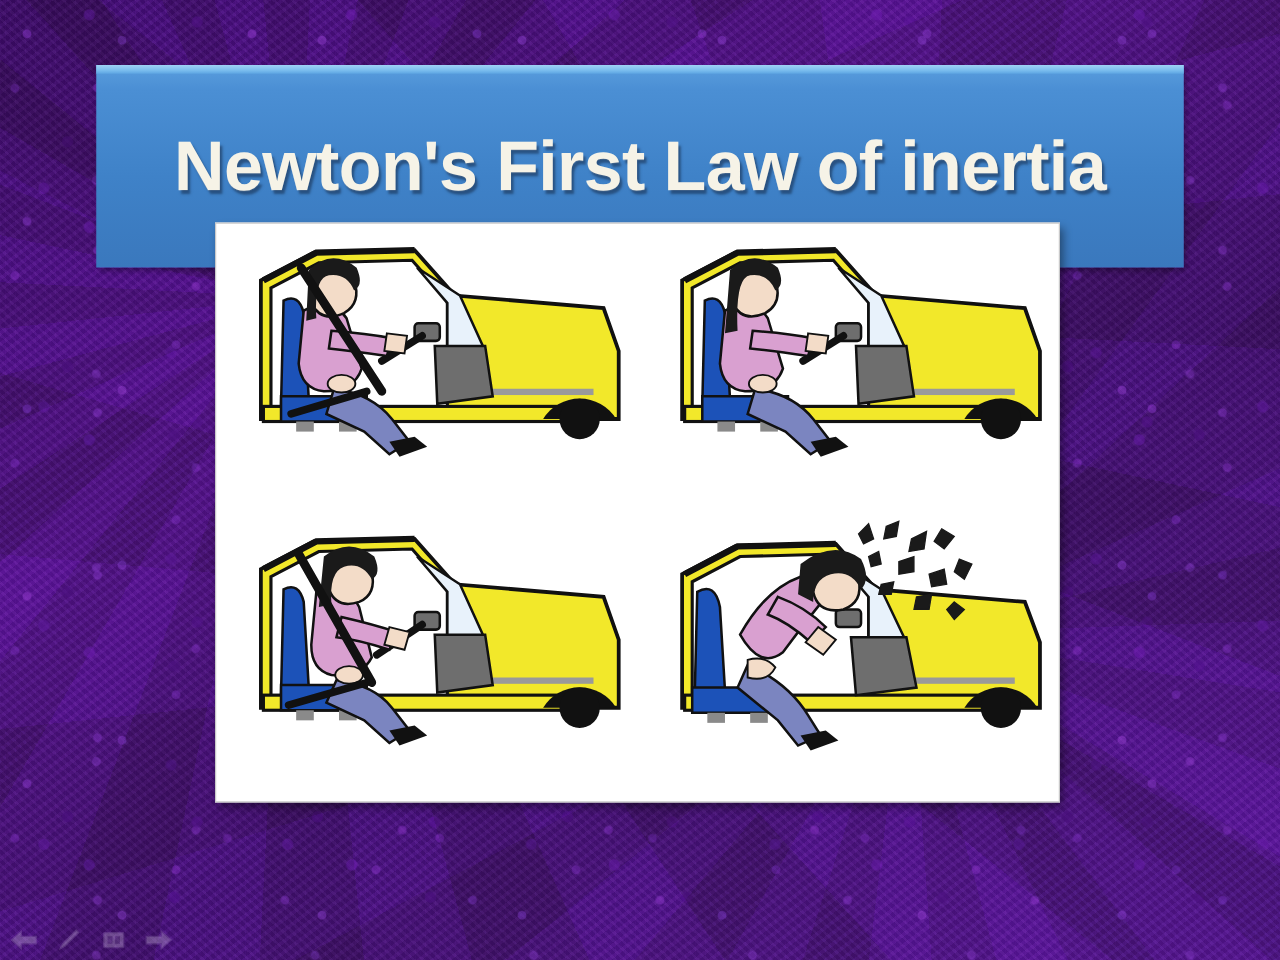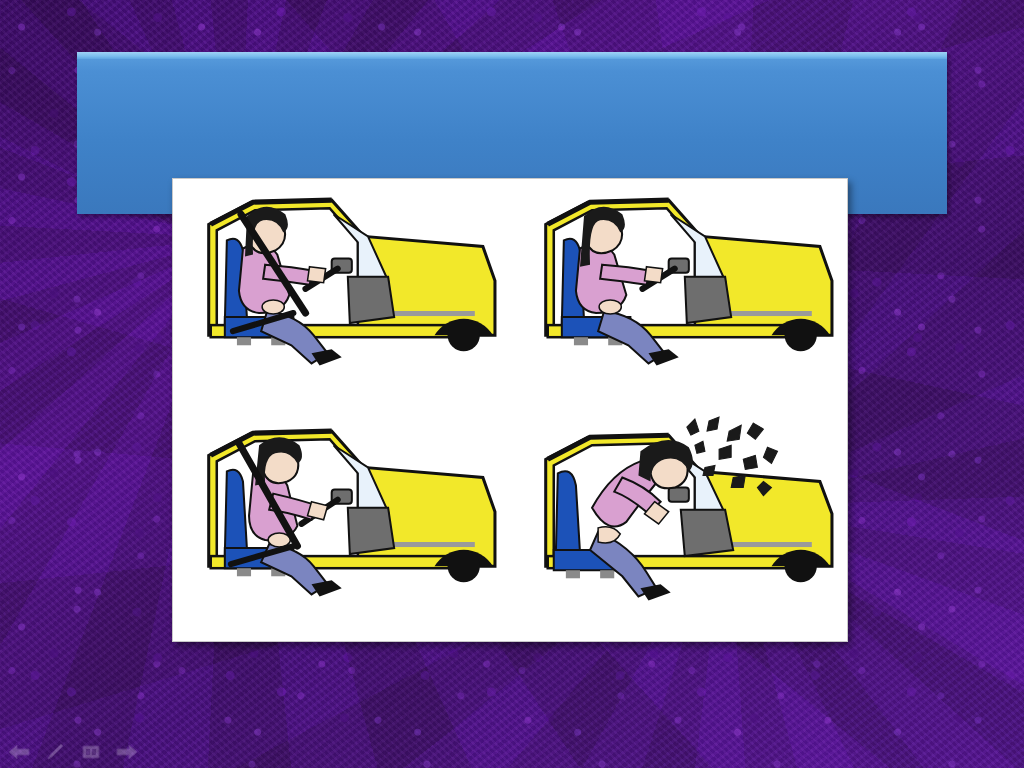--- a/index.html
+++ b/index.html
@@ -92,20 +92,21 @@
   .nav-ctl{width:22px;height:20px;display:flex;align-items:center;justify-content:center;}
   .nav-ctl svg{display:block;}
 </style>
 </head>
 <body>
 
 <div id="slide-bg"></div>
 
 <div id="title-bar">
   <div id="title-bar-highlight"></div>
+  <div id="title-text">Newton's First Law of inertia</div>
 </div>
 
 <div id="picture-frame">
   <div id="panel-grid">
 
     <div class="car-panel">
       <svg viewBox="0 0 320 220" xmlns="http://www.w3.org/2000/svg">
         <g>
 
           <path d="M28 150 L28 40 L70 18 L150 16 L182 52 L300 62 L312 96 L312 150 Z" fill="#f2e82a" stroke="#111" stroke-width="3"></path>

